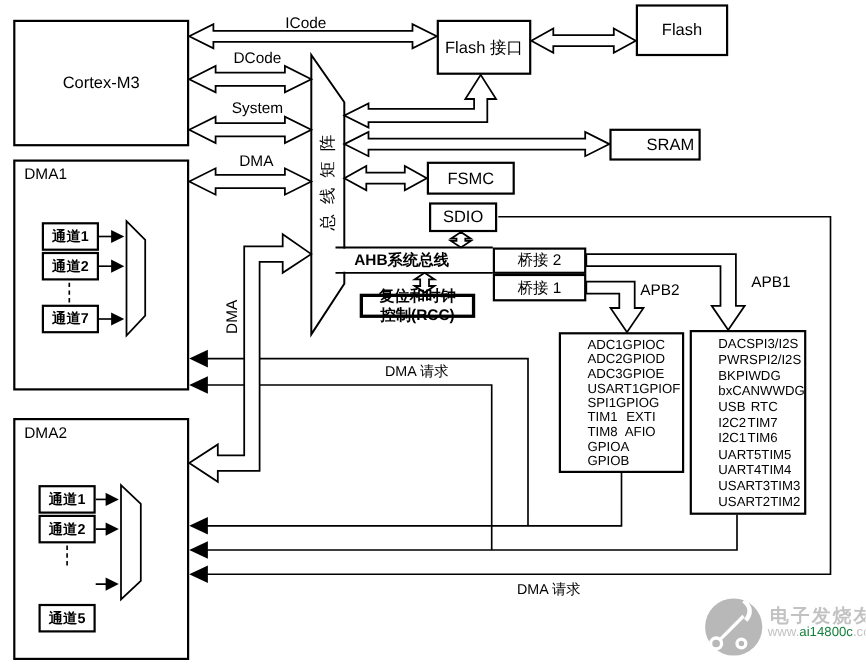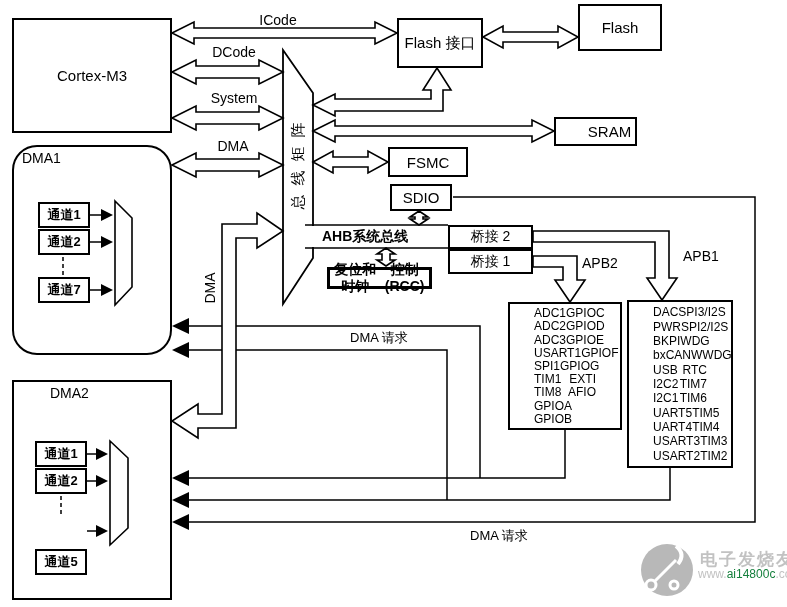--- a/index.html
+++ b/index.html
@@ -86,35 +86,35 @@
       <line x1="653" y1="583" x2="676" y2="560" stroke="#fff" stroke-width="3"></line>
       <circle cx="651" cy="585" r="5" fill="#b8b8b8" stroke="#fff" stroke-width="3"></circle>
       <circle cx="674" cy="585" r="4" fill="#b8b8b8" stroke="#fff" stroke-width="3"></circle>
     </g>
   </svg>
 
   <div class="box center" style="left:12px;top:18px;width:160px;height:115px;font-size:15px;">
     <span>Cortex-M3</span>
   </div>
 
-  <div class="box" style="left:12px;top:145px;width:160px;height:210px;border-radius:25px;">
+  <div class="box" style="left:12px;top:145px;width:160px;height:210px;">
     <div class="lbl" style="left:8px;top:3px;font-size:14px;">DMA1</div>
   </div>
   <div class="box center chan" style="left:38px;top:202px;width:52px;height:26px;">
     <span>通道1</span>
   </div>
   <div class="box center chan" style="left:38px;top:229px;width:52px;height:26px;">
     <span>通道2</span>
   </div>
   <div class="box center chan" style="left:38px;top:277px;width:52px;height:26px;">
     <span>通道7</span>
   </div>
 
   <div class="box" style="left:12px;top:380px;width:160px;height:220px;">
-    <div class="lbl" style="left:8px;top:3px;font-size:14px;margin-left:28px;">DMA2</div>
+    <div class="lbl" style="left:8px;top:3px;font-size:14px;">DMA2</div>
   </div>
   <div class="box center chan" style="left:35px;top:441px;width:52px;height:26px;">
     <span>通道1</span>
   </div>
   <div class="box center chan" style="left:35px;top:468px;width:52px;height:26px;">
     <span>通道2</span>
   </div>
   <div class="box center chan" style="left:35px;top:517px;width:52px;height:26px;margin-top:32px;">
     <span>通道5</span>
   </div>
@@ -135,21 +135,21 @@
     <span>SDIO</span>
   </div>
 
   <div class="box center" style="left:448px;top:225px;width:85px;height:24px;font-size:14px;">
     <span>桥接 2</span>
   </div>
   <div class="box center" style="left:448px;top:249px;width:85px;height:25px;font-size:14px;">
     <span>桥接 1</span>
   </div>
 
-  <div class="box center" style="left:327px;top:267px;width:105px;height:22px;border-width:3px;font-size:14px;font-weight:700;flex-direction:row;line-height:1.2;">
+  <div class="box center" style="left:327px;top:267px;width:105px;height:22px;border-width:3px;font-size:14px;font-weight:700;flex-direction:column;line-height:1.2;">
     <span>复位和时钟</span>
     <span>控制(RCC)</span>
   </div>
 
   <div class="box periph" style="left:508px;top:302px;width:114px;height:128px;">
     <div class="prow">
         <span>ADC1</span>
         <span>GPIOC</span>
       </div>
     <div class="prow">

